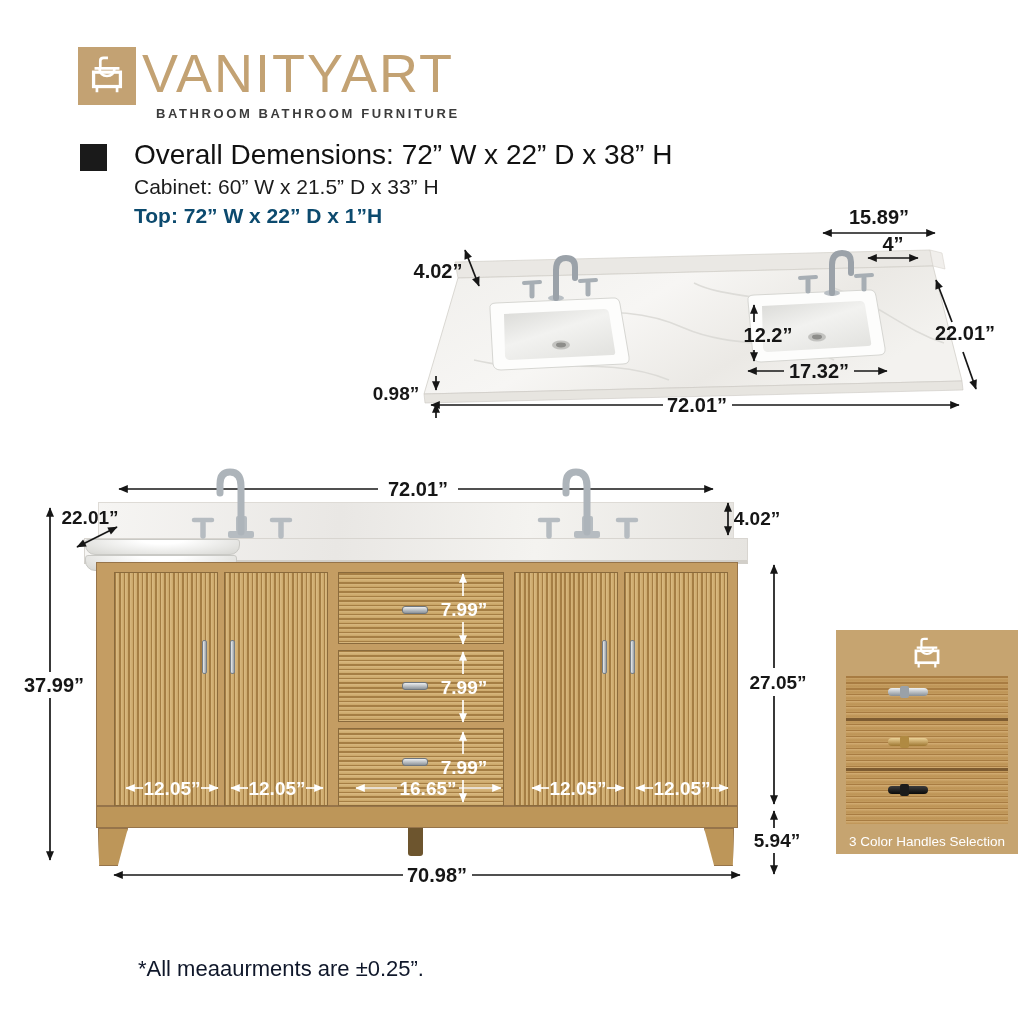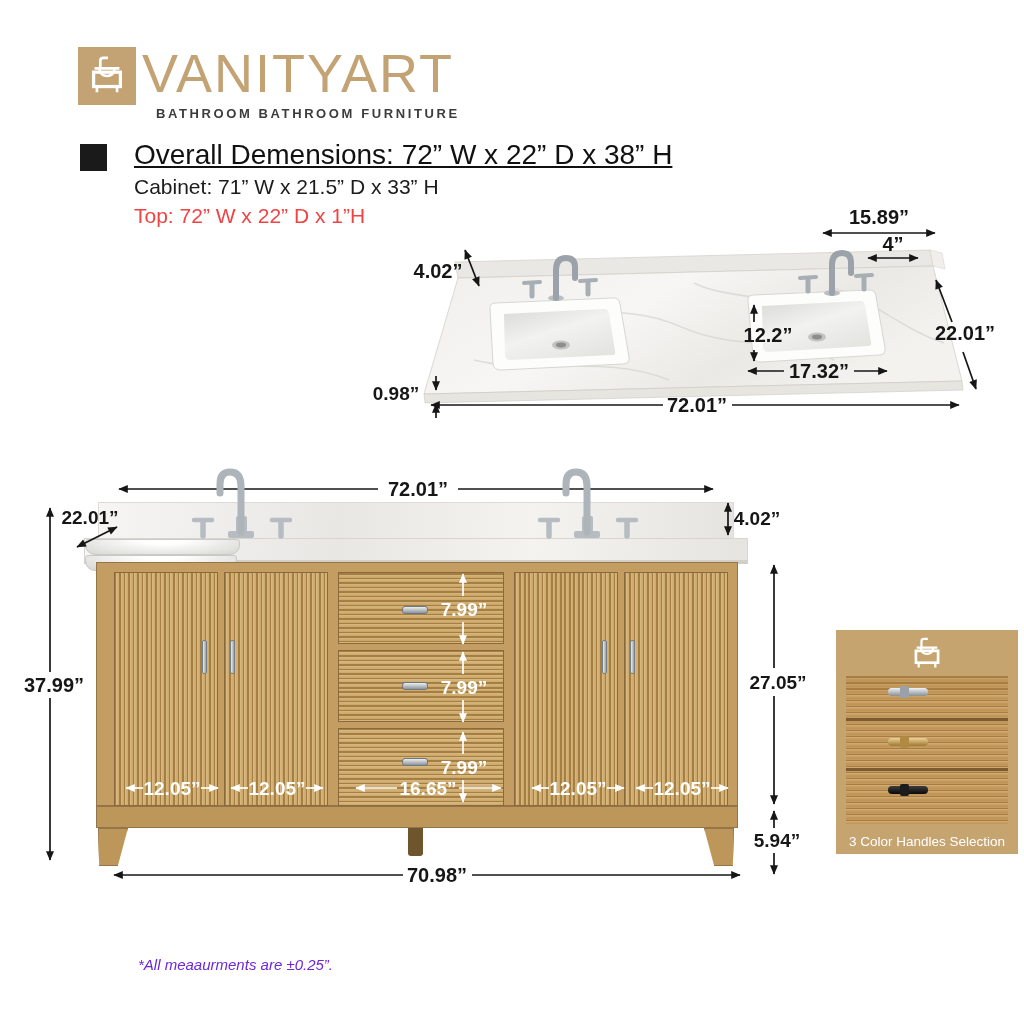--- a/index.html
+++ b/index.html
@@ -20,23 +20,23 @@
     left:142px; top:42px; font-size:54px; font-weight:400;
     letter-spacing:2px; color:#c3a273;
   }
   .brand-tagline {
     left:156px; top:106px; font-size:13px; font-weight:700;
     letter-spacing:2.6px; color:#3c3c3c;
   }
 
   
   .spec-bullet { left:80px; top:144px; width:27px; height:27px; background:#1a1a1a; }
-  .spec-title  { left:134px; top:139px; font-size:28px; font-weight:400; color:#111;text-decoration:underline; }
+  .spec-title  { left:134px; top:139px; font-size:28px; font-weight:400; color:#111; }
   .spec-line2  { left:134px; top:175px; font-size:21px; font-weight:400; color:#1c1c1c; }
-  .spec-line3  { left:134px; top:204px; font-size:21px; font-weight:400; color:#ef4444; }
+  .spec-line3  { left:134px; top:204px; font-size:21px; font-weight:700; color:#0c4a6e; }
 
   
   .top-view   { left:364px; top:188px; width:660px; height:240px; }
   .front-anno { left:0px;   top:440px; width:820px; height:470px; z-index:5; }
   svg text { font-family:"Liberation Sans", sans-serif; font-weight:700; }
   .dim  { fill:#161616; font-size:20px; }
   .dims { fill:#161616; font-size:19px; }
   .dimw { fill:#ffffff; font-size:19px; }
 
   
@@ -88,21 +88,21 @@
   .handle.chrome .post { background:#9aa1a8; }
   .handle.gold { background:linear-gradient(180deg,#ecd298,#9e7732); }
   .handle.gold .post { background:#b08a42; }
   .handle.black { background:linear-gradient(180deg,#3d3d3d,#0a0a0a); }
   .handle.black .post { background:#1c1c1c; }
   .handles-caption {
     position:absolute; left:0; bottom:5px; width:100%; text-align:center;
     color:#ffffff; font-size:13.5px; font-weight:400;
   }
 
-  .footnote { left:138px; top:956px; font-size:15px; color:#6d28d9;font-style:italic; }
+  .footnote { left:138px; top:956px; font-size:22px; color:#0f172a; }
 </style>
 </head>
 <body>
 
 <svg style="position:absolute;width:0;height:0" aria-hidden="true">
   <symbol id="vanity-glyph" viewBox="0 0 48 48">
     <g fill="none" stroke="currentColor" stroke-width="2.8">
       <path d="M17,15 V8 Q17,5 20.5,5 H25"></path>
       <path d="M11,16 H37 M16,16 Q17,24 24,24 Q31,24 32,16"></path>
       <rect x="10" y="20" width="28" height="15" stroke-width="3.4"></rect>
@@ -117,21 +117,21 @@
         <use href="#vanity-glyph"></use>
       </svg>
   </div>
   <div class="abs brand-name">VANITYART</div>
   <div class="abs brand-tagline">BATHROOM BATHROOM FURNITURE</div>
 </header>
 
 <section>
   <div class="abs spec-bullet"></div>
   <h1 class="abs spec-title">Overall Demensions: 72” W x 22” D x 38” H</h1>
-  <p class="abs spec-line2">Cabinet: 71” W x 21.5” D x 33” H</p>
+  <p class="abs spec-line2">Cabinet: 60” W x 21.5” D x 33” H</p>
   <p class="abs spec-line3">Top: 72” W x 22” D x 1”H</p>
 </section>
 
 <svg class="abs top-view" viewBox="0 0 660 240">
   <defs>
     <linearGradient id="gTop" x1="0" y1="0" x2="1" y2="0.4">
       <stop offset="0" stop-color="#f0efec"></stop>
         <stop offset="0.45" stop-color="#f7f6f4"></stop>
       <stop offset="0.75" stop-color="#ebe9e5"></stop>
         <stop offset="1" stop-color="#f3f2ef"></stop>

